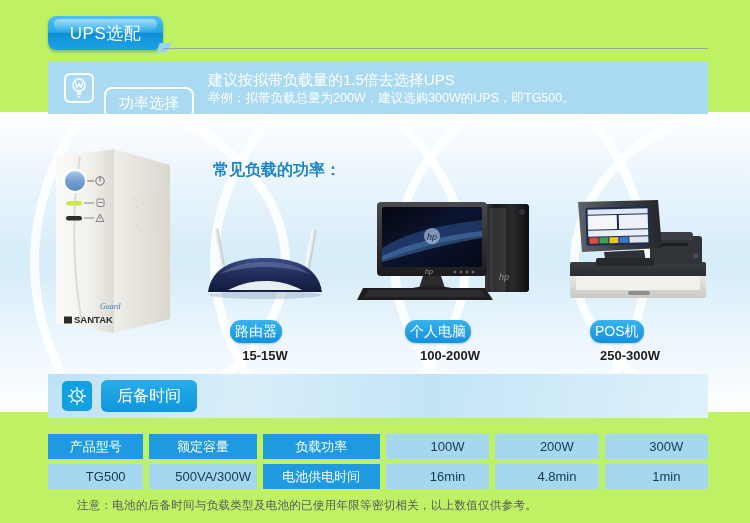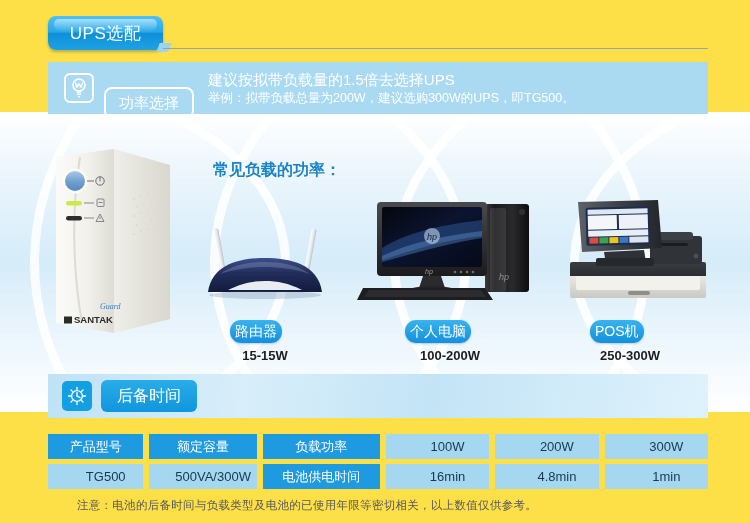--- a/index.html
+++ b/index.html
@@ -3,21 +3,21 @@
 <meta charset="utf-8">
 <style>
   * { margin:0; padding:0; box-sizing:border-box; }
   html,body { width:750px; height:523px; }
   body {
     font-family:"Liberation Sans", sans-serif;
     background:#ffffff;
     position:relative;
     overflow:hidden;
   }
-  .page { position:relative; width:750px; height:523px; background:#fde047; }
+  .page { position:relative; width:750px; height:523px; background:#bef264; }
 
   
   .bg-waves {
     position:absolute; left:0; top:112px; width:750px; height:300px;
     overflow:hidden; pointer-events:none;
     background:linear-gradient(180deg,#ffffff 0%,#eaf5fc 22%,#d5ecf9 50%,#eef7fd 78%,#ffffff 100%);
   }
   .ripple {
     position:absolute; border-radius:50%;
     border:9px solid rgba(255,255,255,0.85);

